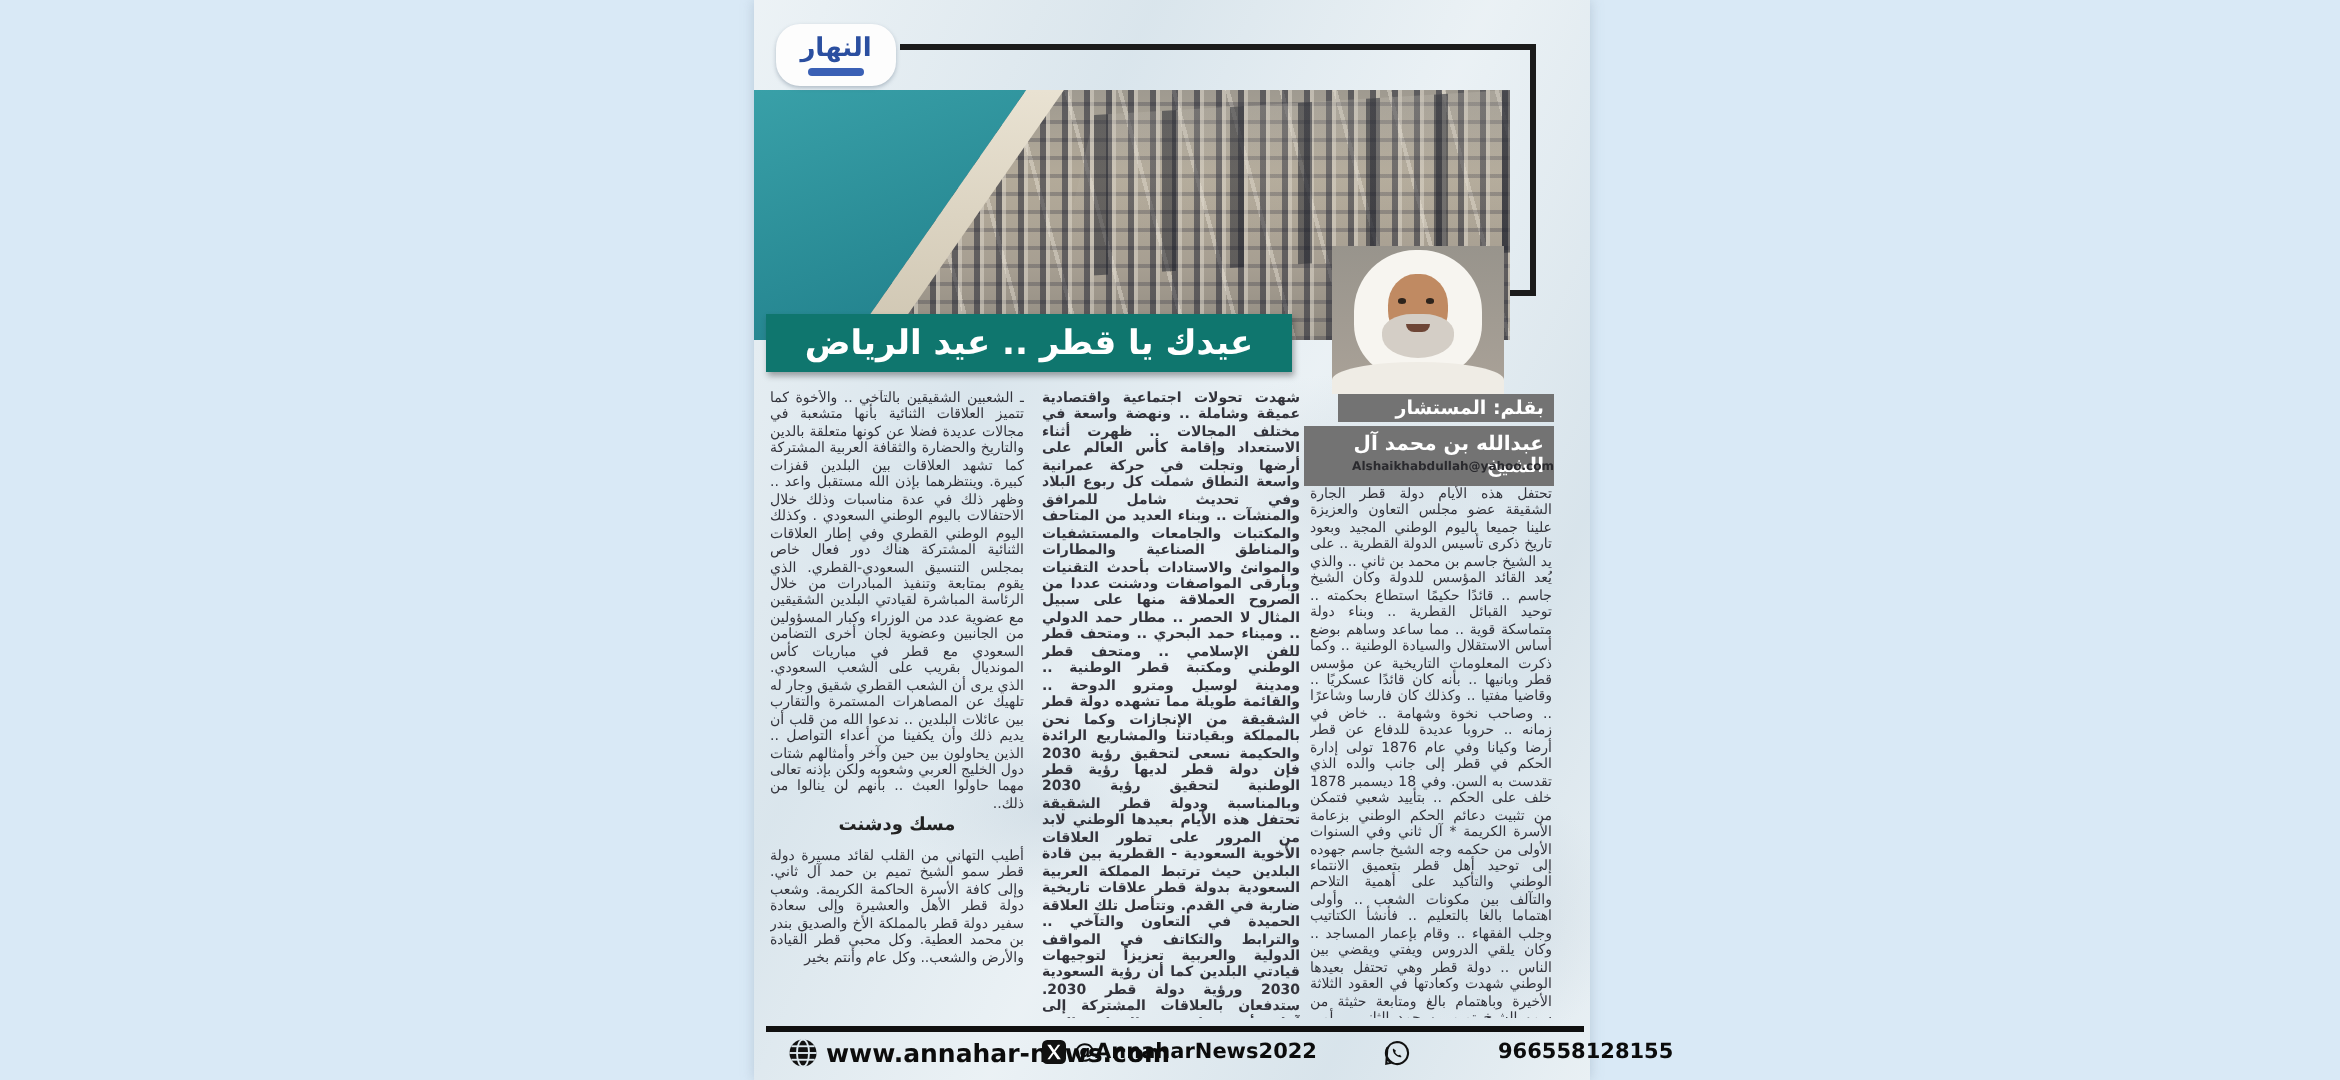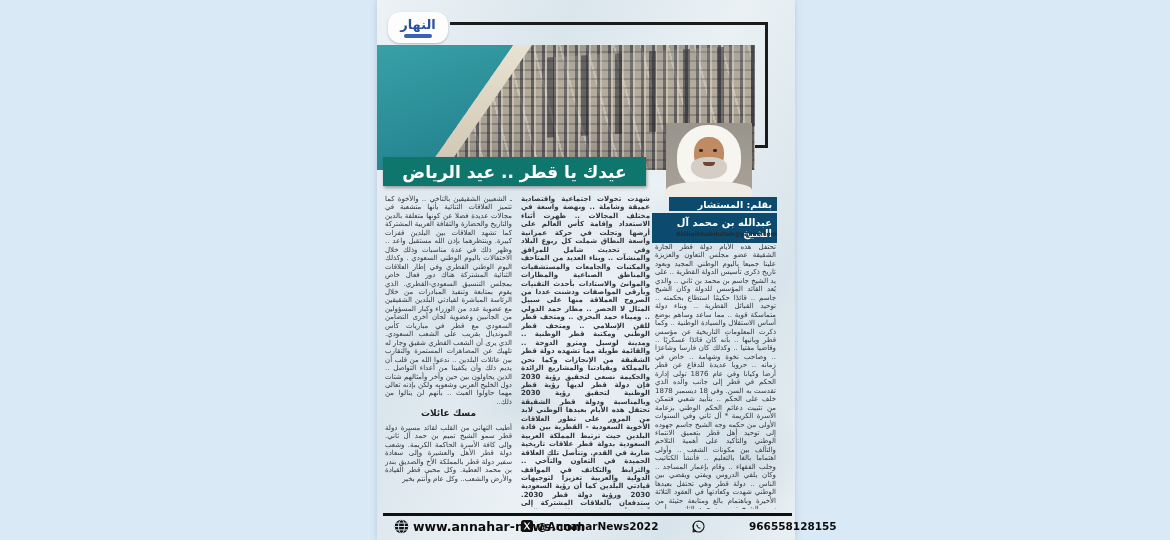--- a/index.html
+++ b/index.html
@@ -80,21 +80,21 @@
     background:linear-gradient(180deg,#98948c,#aaa298); overflow:hidden;
   }
   .portrait .ghutra { position:absolute; left:11px; top:2px; width:64px; height:64px; background:#f7f5f0; border-radius:48% 48% 42% 42%; }
   .portrait .face { position:absolute; left:28px; top:14px; width:30px; height:34px; background:#c08a62; border-radius:46%; }
   .portrait .eye { position:absolute; width:4px; height:2.5px; background:#2e241c; border-radius:50%; top:26px; }
   .portrait .eye.l { left:33px; } .portrait .eye.r { left:47px; }
   .portrait .beard { position:absolute; left:25px; top:34px; width:36px; height:22px; background:#d4cec6; border-radius:42% 42% 50% 50%; }
   .portrait .mouth { position:absolute; left:37px; top:39px; width:12px; height:4px; background:#6e4636; border-radius:0 0 8px 8px; }
   .portrait .shoulders { position:absolute; left:0px; top:58px; width:86px; height:18px; background:#efece5; border-radius:50% 50% 0 0; }
   
-  .badge { position:absolute; background:#0c4a6e; color:#fff; display:flex; align-items:center; direction:rtl; padding:0 5px; z-index:6; }
+  .badge { position:absolute; background:#737373; color:#fff; display:flex; align-items:center; direction:rtl; padding:0 5px; z-index:6; }
   .badge.b1 { left:669px; top:197px; width:108px; height:14px; font-size:9.5px; font-weight:bold; }
   .badge.b2 { left:652px; top:213px; width:125px; height:30px; font-size:10px; font-weight:bold; }
   .email { position:absolute; left:652px; top:230px; width:125px; text-align:right; font-size:6px; font-weight:bold; color:#2a2a2e; z-index:6; letter-spacing:0; }
   
   .col {
     position:absolute; direction:rtl; text-align:justify;
     font-size:7px; line-height:8.45px; color:#33333b; z-index:3;
     overflow:hidden;
   }
   .col-right  { left:655px; top:243px; width:121px; height:266px; }
@@ -145,21 +145,21 @@
 <div class="email">Alshaikhabdullah@yahoo.com</div>
 
 <div class="col col-right">
   <p>تحتفل هذه الأيام دولة قطر الجارة الشقيقة عضو مجلس التعاون والعزيزة علينا جميعا باليوم الوطني المجيد وبعود تاريخ ذكرى تأسيس الدولة القطرية .. على يد الشيخ جاسم بن محمد بن ثاني .. والذي يُعد القائد المؤسس للدولة وكان الشيخ جاسم .. قائدًا حكيمًا استطاع بحكمته .. توحيد القبائل القطرية .. وبناء دولة متماسكة قوية .. مما ساعد وساهم بوضع أساس الاستقلال والسيادة الوطنية .. وكما ذكرت المعلومات التاريخية عن مؤسس قطر وبانيها .. بأنه كان قائدًا عسكريًا .. وقاضيا مفتيا .. وكذلك كان فارسا وشاعرًا .. وصاحب نخوة وشهامة .. خاض في زمانه .. حروبا عديدة للدفاع عن قطر أرضا وكيانا وفي عام 1876 تولى إدارة الحكم في قطر إلى جانب والده الذي تقدست به السن. وفي 18 ديسمبر 1878 خلف على الحكم .. بتأييد شعبي فتمكن من تثبيت دعائم الحكم الوطني بزعامة الأسرة الكريمة * آل ثاني وفي السنوات الأولى من حكمه وجه الشيخ جاسم جهوده إلى توحيد أهل قطر بتعميق الانتماء الوطني والتأكيد على أهمية التلاحم والتآلف بين مكونات الشعب .. وأولى اهتماما بالغا بالتعليم .. فأنشأ الكتاتيب وجلب الفقهاء .. وقام بإعمار المساجد .. وكان يلقي الدروس ويفتي ويقضي بين الناس .. دولة قطر وهي تحتفل بعيدها الوطني شهدت وكعادتها في العقود الثلاثة الأخيرة وباهتمام بالغ ومتابعة حثيثة من سمو الشيخ تميم بن حمد الثاني .. أمير دولة قطر حفظه الله</p>
 </div>
 <div class="col col-middle">
   <p>شهدت تحولات اجتماعية واقتصادية عميقة وشاملة .. ونهضة واسعة في مختلف المجالات .. ظهرت أثناء الاستعداد وإقامة كأس العالم على أرضها وتجلت في حركة عمرانية واسعة النطاق شملت كل ربوع البلاد وفي تحديث شامل للمرافق والمنشآت .. وبناء العديد من المتاحف والمكتبات والجامعات والمستشفيات والمناطق الصناعية والمطارات والموانئ والاستادات بأحدث التقنيات وبأرقى المواصفات ودشنت عددا من الصروح العملاقة منها على سبيل المثال لا الحصر .. مطار حمد الدولي .. وميناء حمد البحري .. ومتحف قطر للفن الإسلامي .. ومتحف قطر الوطني ومكتبة قطر الوطنية .. ومدينة لوسيل ومترو الدوحة .. والقائمة طويلة مما تشهده دولة قطر الشقيقة من الإنجازات وكما نحن بالمملكة وبقيادتنا والمشاريع الرائدة والحكيمة نسعى لتحقيق رؤية 2030 فإن دولة قطر لديها رؤية قطر الوطنية لتحقيق رؤية 2030 وبالمناسبة ودولة قطر الشقيقة تحتفل هذه الأيام بعيدها الوطني لابد من المرور على تطور العلاقات الأخوية السعودية - القطرية بين قادة البلدين حيث ترتبط المملكة العربية السعودية بدولة قطر علاقات تاريخية ضاربة في القدم. وتتأصل تلك العلاقة الحميدة في التعاون والتآخي .. والترابط والتكاتف في المواقف الدولية والعربية تعزيزاً لتوجيهات قيادتي البلدين كما أن رؤية السعودية 2030 ورؤية دولة قطر 2030. ستدفعان بالعلاقات المشتركة إلى آفاق أرحب لتحقيق الرخاء والنمو فضلا عن الازدهار للشعبين الشقيقين وتمتد العلاقات الثنائية في عمق التاريخ العربي المشترك. وترتبط القيادتان في البلدين فضلا عن علاقات</p>
 </div>
 <div class="col col-left">
   <p>ـ الشعبين الشقيقين بالتآخي .. والأخوة كما تتميز العلاقات الثنائية بأنها متشعبة في مجالات عديدة فضلا عن كونها متعلقة بالدين والتاريخ والحضارة والثقافة العربية المشتركة كما تشهد العلاقات بين البلدين قفزات كبيرة. وينتظرهما بإذن الله مستقبل واعد .. وظهر ذلك في عدة مناسبات وذلك خلال الاحتفالات باليوم الوطني السعودي . وكذلك اليوم الوطني القطري وفي إطار العلاقات الثنائية المشتركة هناك دور فعال خاص بمجلس التنسيق السعودي-القطري. الذي يقوم بمتابعة وتنفيذ المبادرات من خلال الرئاسة المباشرة لقيادتي البلدين الشقيقين مع عضوية عدد من الوزراء وكبار المسؤولين من الجانبين وعضوية لجان أخرى التضامن السعودي مع قطر في مباريات كأس المونديال بقريب على الشعب السعودي. الذي يرى أن الشعب القطري شقيق وجار له تلهيك عن المصاهرات المستمرة والتقارب بين عائلات البلدين .. ندعوا الله من قلب أن يديم ذلك وأن يكفينا من أعداء التواصل .. الذين يحاولون بين حين وآخر وأمثالهم شتات دول الخليج العربي وشعوبه ولكن بإذنه تعالى مهما حاولوا العبث .. بأنهم لن ينالوا من ذلك..</p>
-  <div class="closing-heading">مسك عائلات</div>
+  <div class="closing-heading">مسك ودشنت</div>
   <p>أطيب التهاني من القلب لقائد مسيرة دولة قطر سمو الشيخ تميم بن حمد آل ثاني. وإلى كافة الأسرة الحاكمة الكريمة. وشعب دولة قطر الأهل والعشيرة وإلى سعادة سفير دولة قطر بالمملكة الأخ والصديق بندر بن محمد العطية. وكل محبي قطر القيادة والأرض والشعب.. وكل عام وأنتم بخير</p>
 </div>
 
 <div class="footer-line"></div>
 
 <div class="footer-item fi-web">
   <span>
     <svg width="15" height="15" viewBox="0 0 16 16">
       <circle cx="8" cy="8" r="7.2" fill="#111"></circle>
       <ellipse cx="8" cy="8" rx="3.2" ry="7.2" fill="none" stroke="#dde8ee" stroke-width="1"></ellipse>

